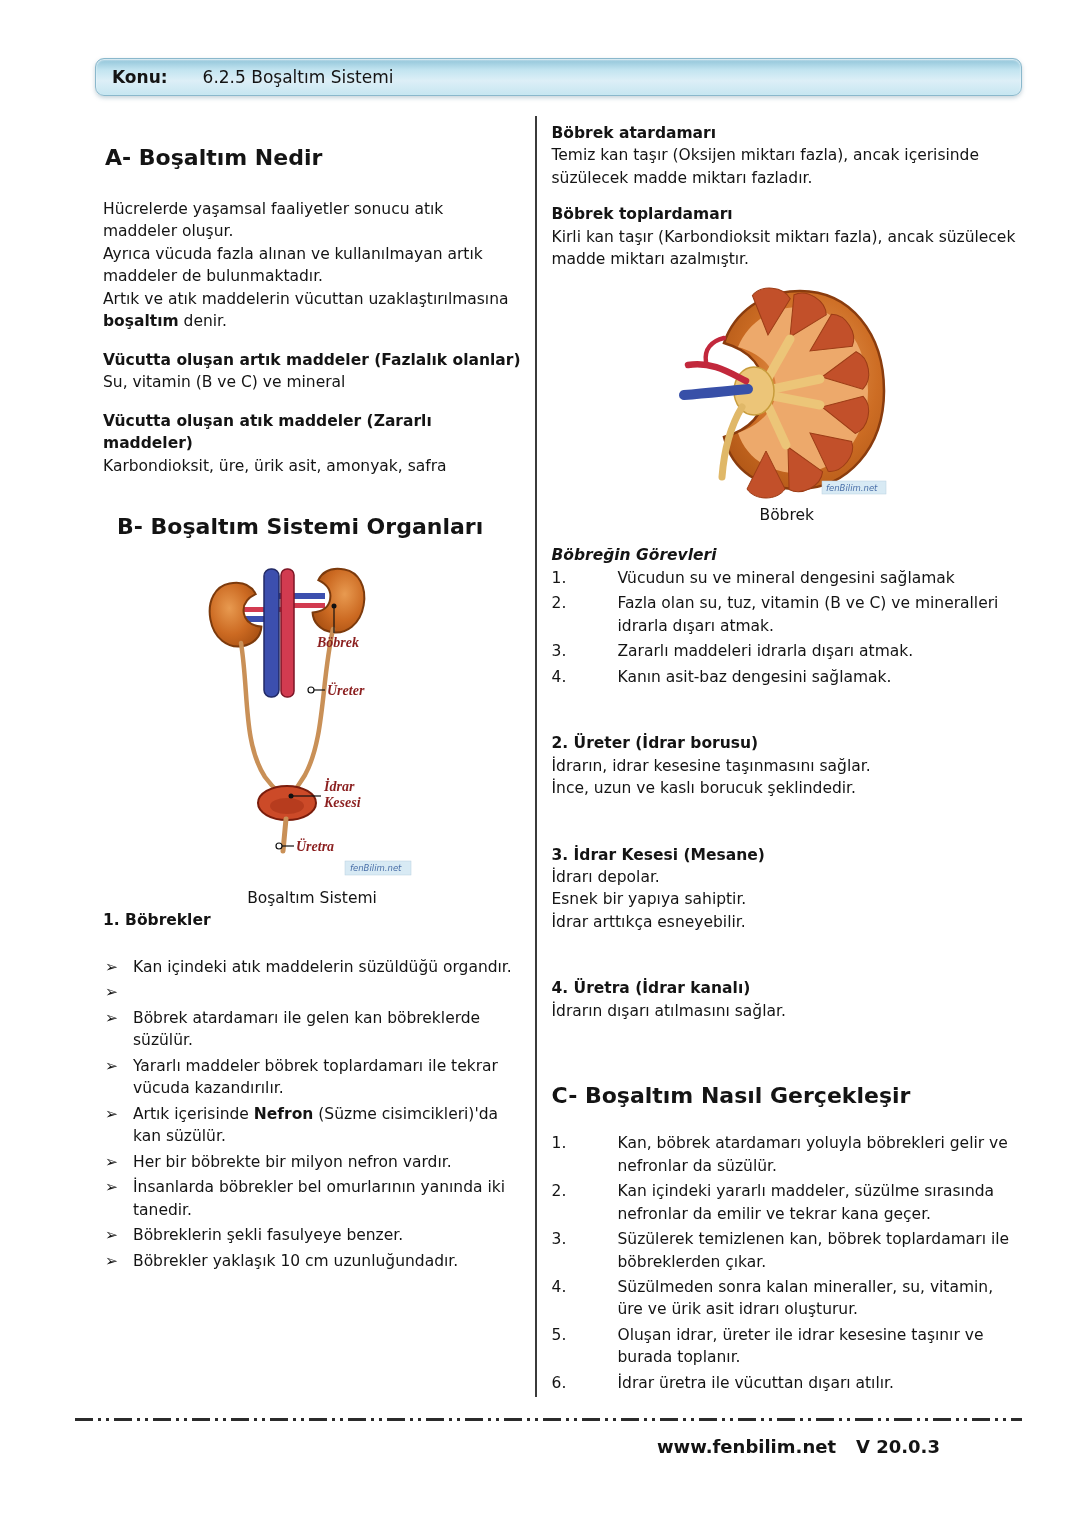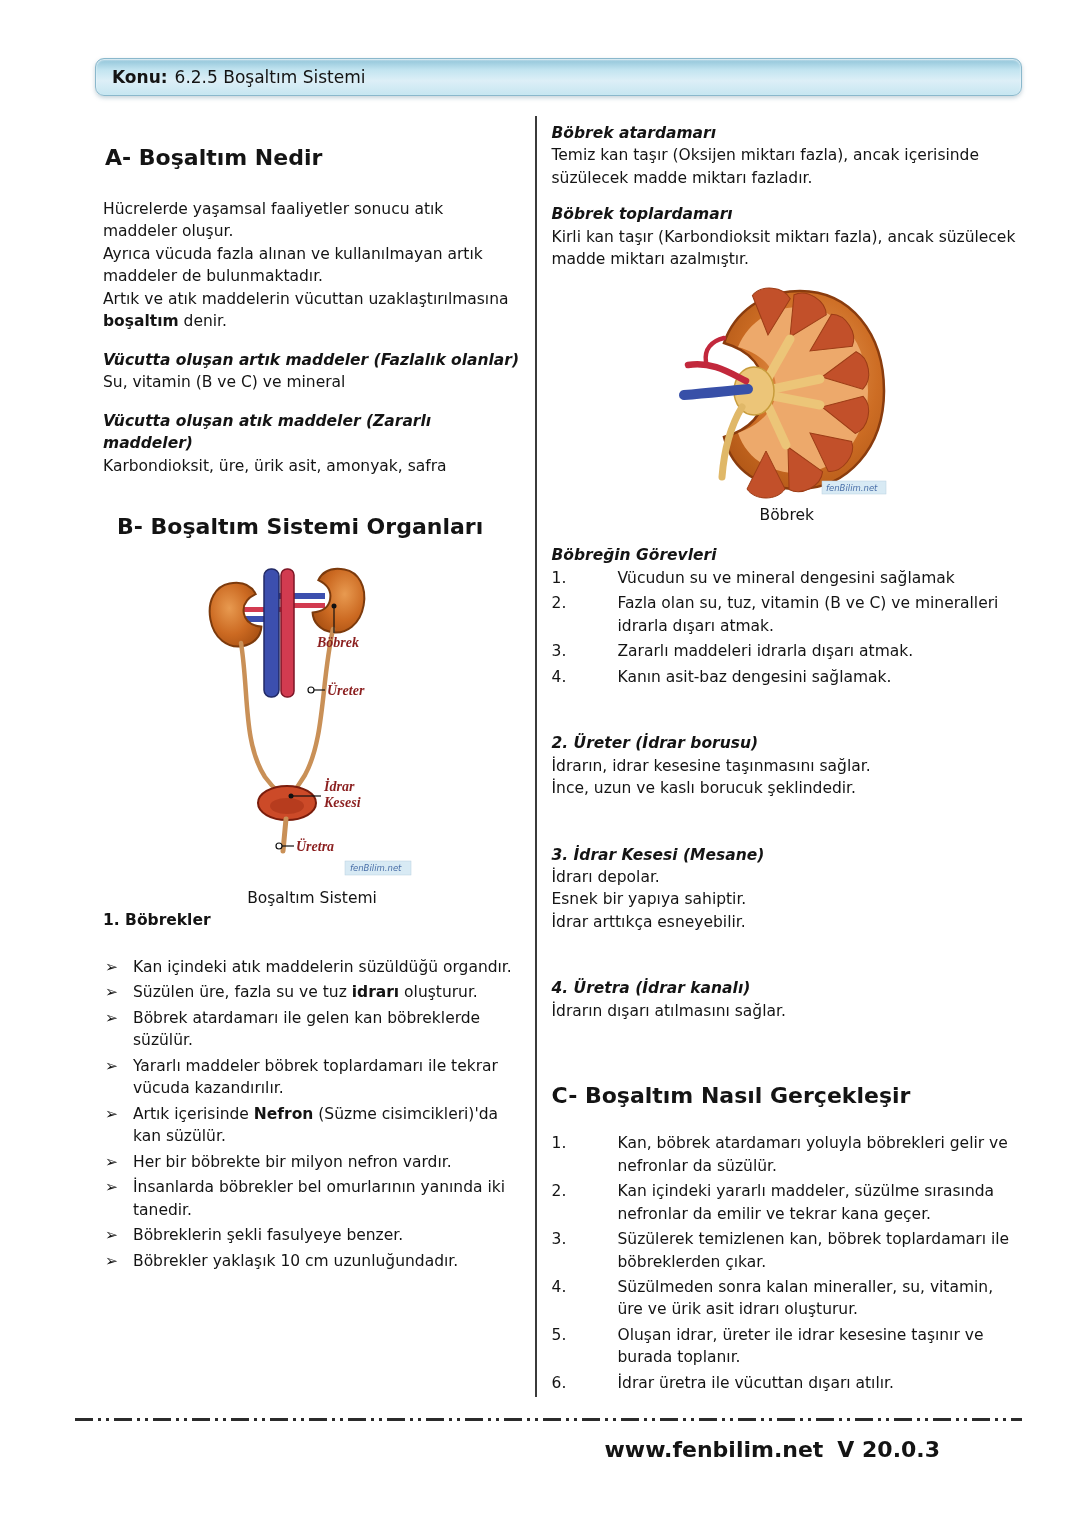--- a/index.html
+++ b/index.html
@@ -20,31 +20,32 @@
   .banner {
     margin:58px 58px 0 95px;
     height:38px;
     border-radius:9px;
     border:1px solid #8ab8cc;
     background:linear-gradient(180deg,#8fc3d8 0%, #c2e4f0 30%, #ddeff7 60%, #c6e6f1 100%);
     box-shadow:0 2px 4px rgba(90,130,150,.35), inset 0 1px 2px rgba(255,255,255,.85);
     display:flex; align-items:center;
     padding:0 16px;
     font-size:17px;
+    gap:28px;
   }
   .banner-label { font-weight:bold; margin-right:7px; }
 
   
   .columns { display:flex; align-items:stretch; margin:20px 58px 0 103px; }
   .col-left  { width:432px; padding-right:14px; }
   .divider   { width:1.5px; background:#3b3b3b; }
   .col-right { flex:1; padding-left:15px; }
 
   .sec-heading { font-weight:bold; font-size:22px; }
-  .sub-heading { font-weight:bold;font-style:italic; }
+  .sub-heading { font-weight:bold; }
   .italic-heading { font-weight:bold; font-style:italic; }
 
   
   .a-heading { margin:26px 0 24px 2px; }
   .pblock p { margin:0; }
   .surplus-h, .waste-h { margin-top:16px; }
   .b-heading { margin-top:34px; margin-bottom:20px; padding-left:14px; }
   .figure { display:block; margin:0 auto; }
   .caption { text-align:center; margin-top:4px; }
   .k-heading { margin-bottom:24px; font-weight:bold; }
@@ -78,22 +79,22 @@
   
   .rule {
     position:absolute; left:75px; right:58px; top:1418px; height:2.5px;
     background:repeating-linear-gradient(to right,
       #2b2b2b 0 18px, transparent 18px 23px,
       #2b2b2b 23px 26px, transparent 26px 31px,
       #2b2b2b 31px 34px, transparent 34px 39px);
   }
   .footer {
     position:absolute; top:1434px; right:140px;
-    font-weight:bold; font-size:22px;
-    display:flex; gap:14px;
+    font-weight:bold; font-size:18px;
+    display:flex; gap:20px;
   }
 </style>
 </head>
 <body>
 
 <div class="page">
 
   <div class="banner">
     <span class="banner-label">Konu:</span>
     <span class="banner-title">6.2.5 Boşaltım Sistemi</span>
@@ -171,21 +172,20 @@
 
       <div class="k-heading">1. Böbrekler</div>
 
       <ul class="bullets">
         <li class="bullet">
           <span class="bm">➢</span>
           <span class="bt"><span>Kan içindeki atık maddelerin süzüldüğü organdır.</span><b></b><span></span></span>
         </li>
         <li class="bullet">
           <span class="bm">➢</span>
-          <span class="bt"><span>Süzülen üre, fazla su ve tuz </span><b>idrarı</b><span> oluşturur.</span></span>
         </li>
         <li class="bullet">
           <span class="bm">➢</span>
           <span class="bt"><span>Böbrek atardamarı ile gelen kan böbreklerde süzülür.</span><b></b><span></span></span>
         </li>
         <li class="bullet">
           <span class="bm">➢</span>
           <span class="bt"><span>Yararlı maddeler böbrek toplardamarı ile tekrar vücuda kazandırılır.</span><b></b><span></span></span>
         </li>
         <li class="bullet">

